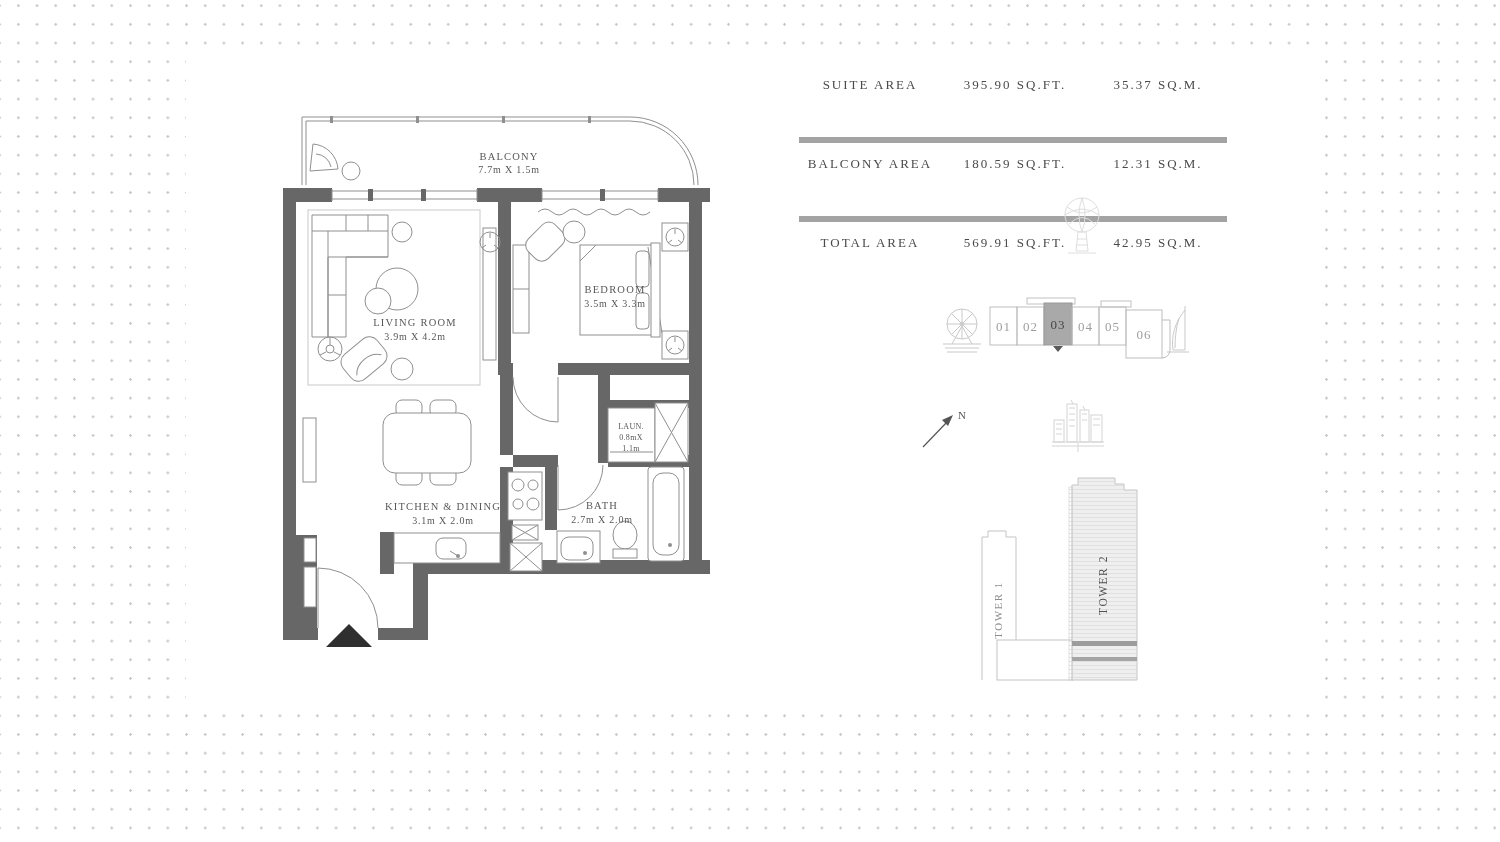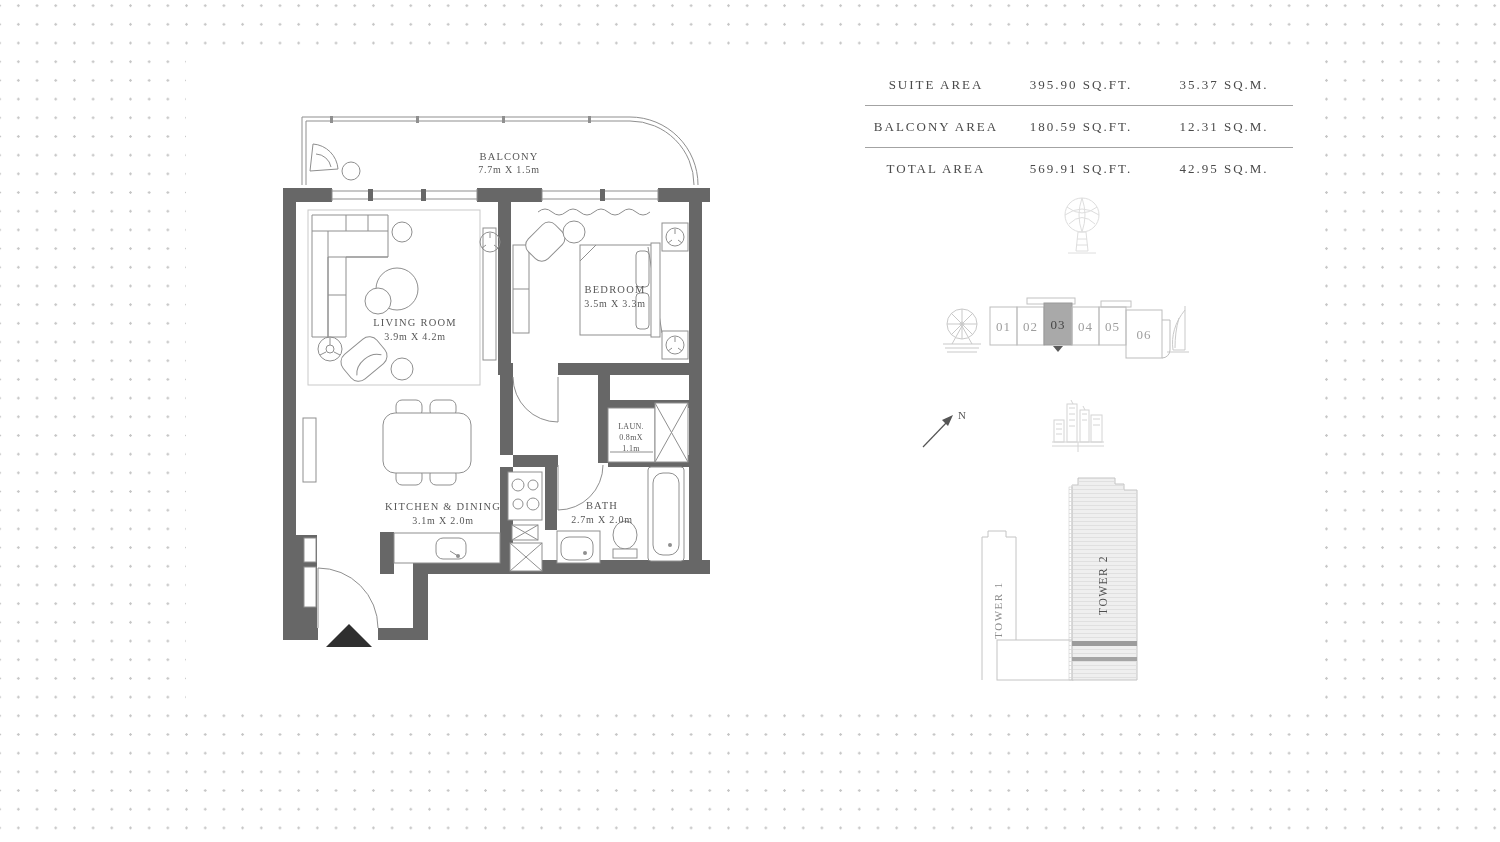--- a/index.html
+++ b/index.html
@@ -12,28 +12,28 @@
     background-position:9px 15px;
     position:relative;overflow:hidden;
   }
   .content-panel{
     position:absolute;left:186px;top:50px;width:1133px;height:660px;
     background:#ffffff;
   }
   .abs{position:absolute;}
   
   .area-table{
-    position:absolute;left:865px;top:64px;width:428px;
+    position:absolute;left:799px;top:64px;width:428px;
     color:#4a4a4a;font-size:13px;letter-spacing:2px;
   }
   .area-row{
     display:grid;grid-template-columns:142px 148px 138px;
     height:41px;align-items:center;text-align:center;
   }
-  .area-row + .area-row{border-top:1px solid #a3a3a3;}
+  .area-row + .area-row{border-top:6px solid #a3a3a3;margin-top:32px;}
   
   text{font-family:"Liberation Serif",serif;}
   .room-name{font-size:10.5px;fill:#585858;letter-spacing:1.2px;}
   .room-dims{font-size:10px;fill:#585858;letter-spacing:0.8px;}
   .tiny-lbl{font-size:8px;fill:#585858;letter-spacing:0.3px;}
   .unit-num{font-size:13px;fill:#9e9e9e;letter-spacing:1px;}
   .unit-num-sel{font-size:13px;fill:#454545;letter-spacing:1px;}
   .tower-lbl-1{font-size:11px;fill:#8d8d8d;letter-spacing:1.5px;}
   .tower-lbl-2{font-size:11.5px;fill:#4f4f4f;letter-spacing:1.5px;}
   .north-lbl{font-size:11px;fill:#555;}

